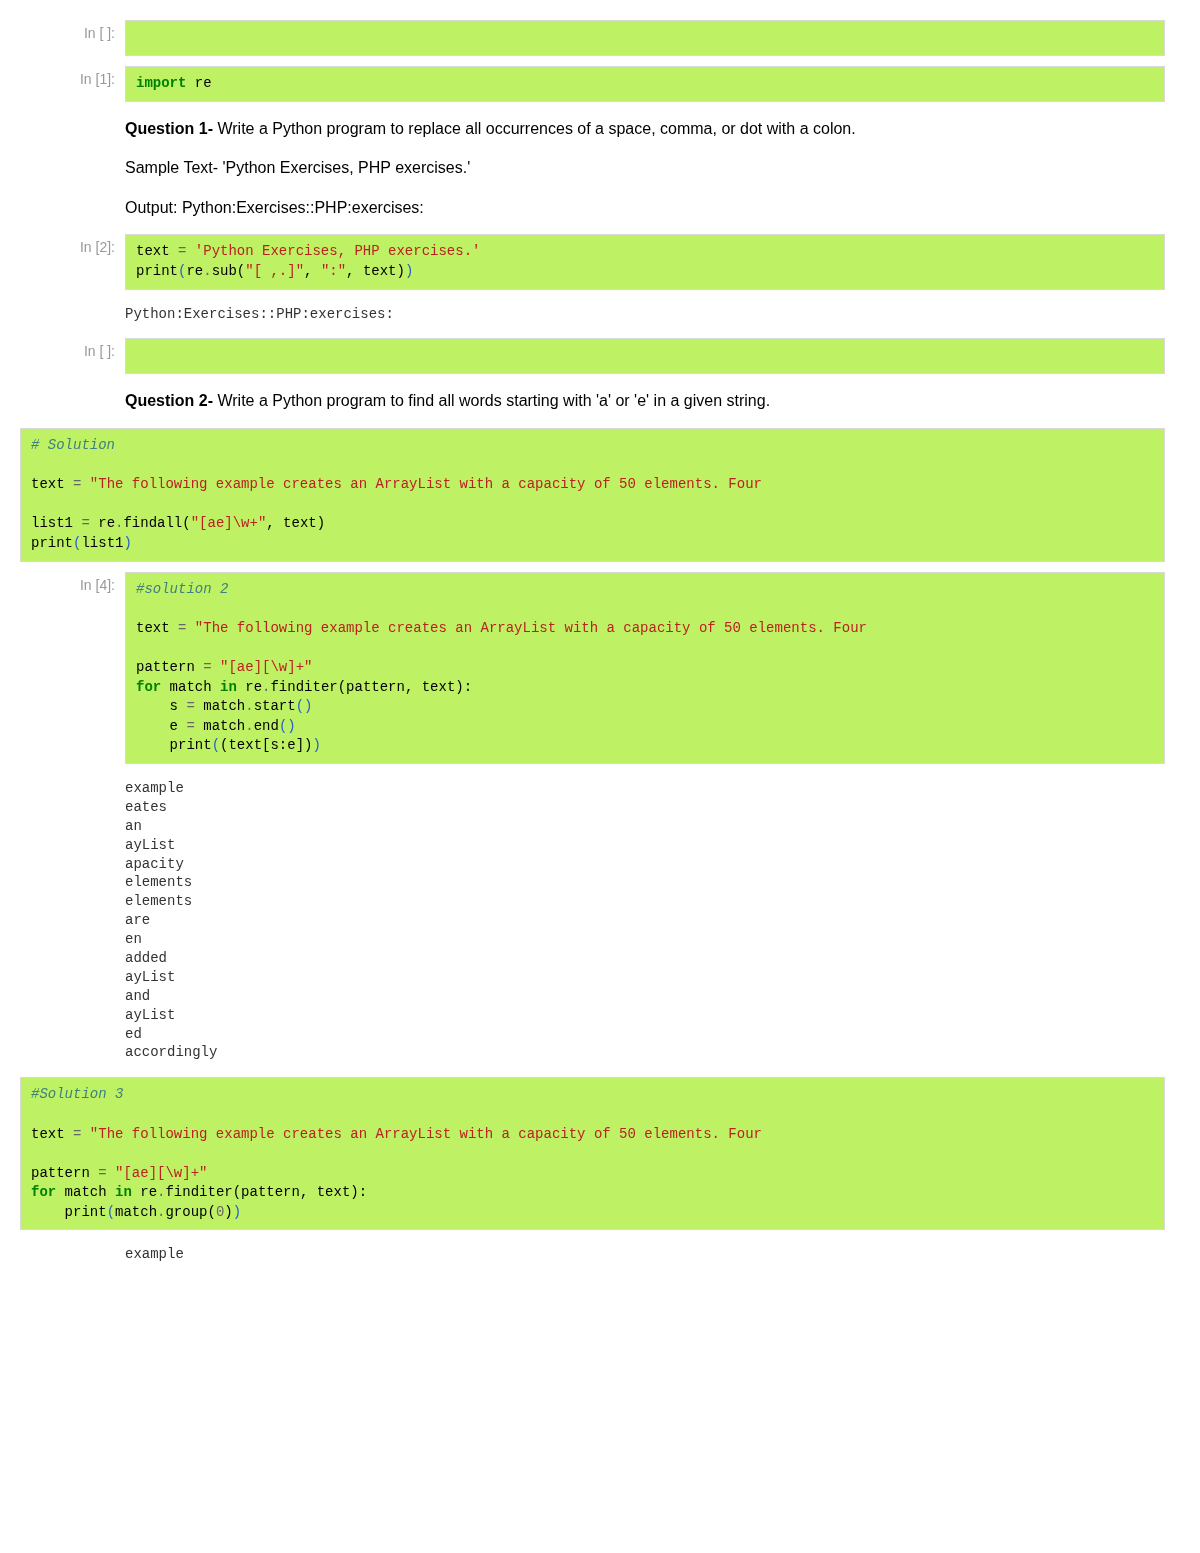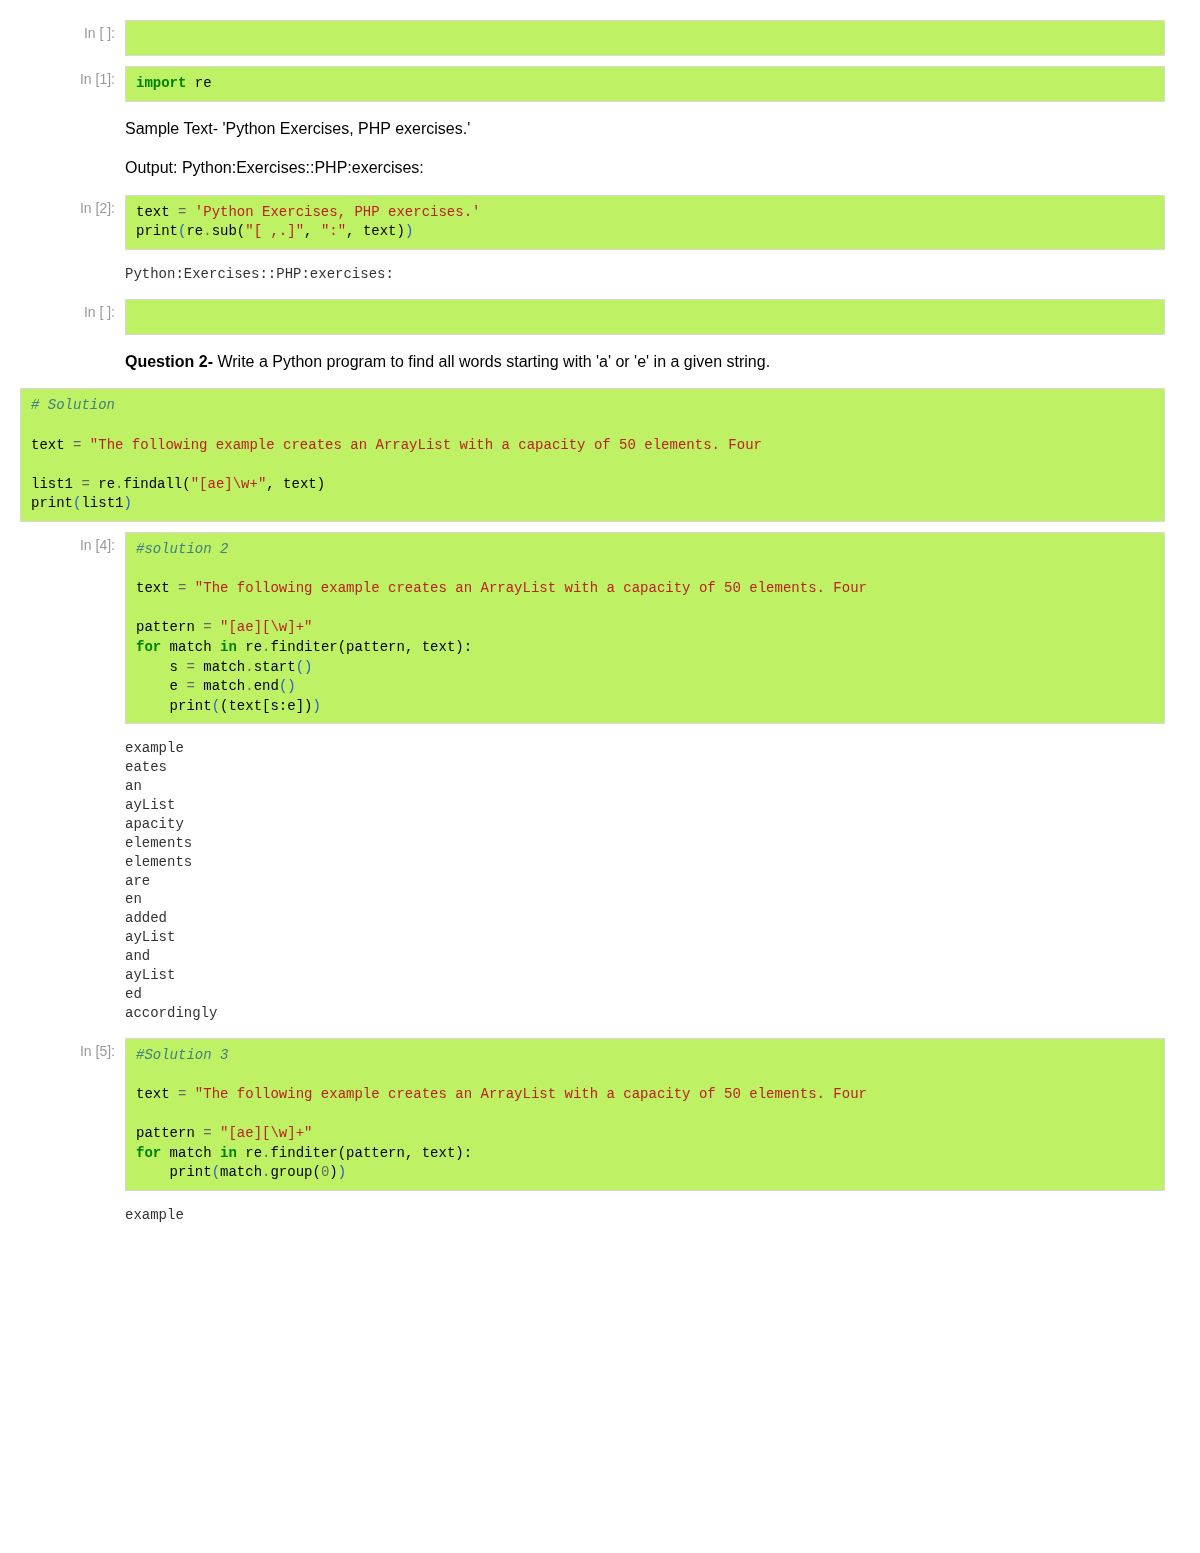--- a/index.html
+++ b/index.html
@@ -79,20 +79,21 @@
 <div class="cell">
   <div class="prompt">In [1]:</div>
   <div class="input-area">
     <div class="code-box"><span class="kw">import</span><span> re</span></div>
   </div>
 </div>
 
 <div class="cell">
   <div class="prompt"></div>
   <div class="text-area text-cell">
+    <p><strong>Question 1-</strong><span> Write a Python program to replace all occurrences of a space, comma, or dot with a colon.</span></p>
     <p>Sample Text- 'Python Exercises, PHP exercises.'</p>
     <p>Output: Python:Exercises::PHP:exercises:</p>
   </div>
 </div>
 
 <div class="cell">
   <div class="prompt">In [2]:</div>
   <div class="input-area">
     <div class="code-box"><span>text </span><span class="op">=</span><span> </span><span class="str">'Python Exercises, PHP exercises.'</span>
 <span>print</span><span class="paren-outer">(</span><span>re</span><span class="op">.</span><span>sub</span><span>(</span><span class="str">"[ ,.]"</span><span>, </span><span class="str">":"</span><span>, text</span><span>)</span><span class="paren-outer">)</span></div>
@@ -161,21 +162,20 @@
 added
 ayList
 and
 ayList
 ed
 accordingly</div>
   </div>
 </div>
 
 <div class="cell">
-  <div class="prompt">In [5]:</div>
   <div class="input-area">
     <div class="code-box"><span class="cm">#Solution 3</span>
 
 <span>text </span><span class="op">=</span><span> </span><span class="str">"The following example creates an ArrayList with a capacity of 50 elements. Four</span>
 
 <span>pattern </span><span class="op">=</span><span> </span><span class="str">"[ae][\w]+"</span>
 <span class="kw">for</span><span> match </span><span class="kw">in</span><span> re</span><span class="op">.</span><span>finditer</span><span>(</span><span>pattern, text</span><span>)</span><span>:</span>
 <span>    print</span><span class="paren-outer">(</span><span>match</span><span class="op">.</span><span>group</span><span>(</span><span class="num">0</span><span>)</span><span class="paren-outer">)</span></div>
   </div>
 </div>

